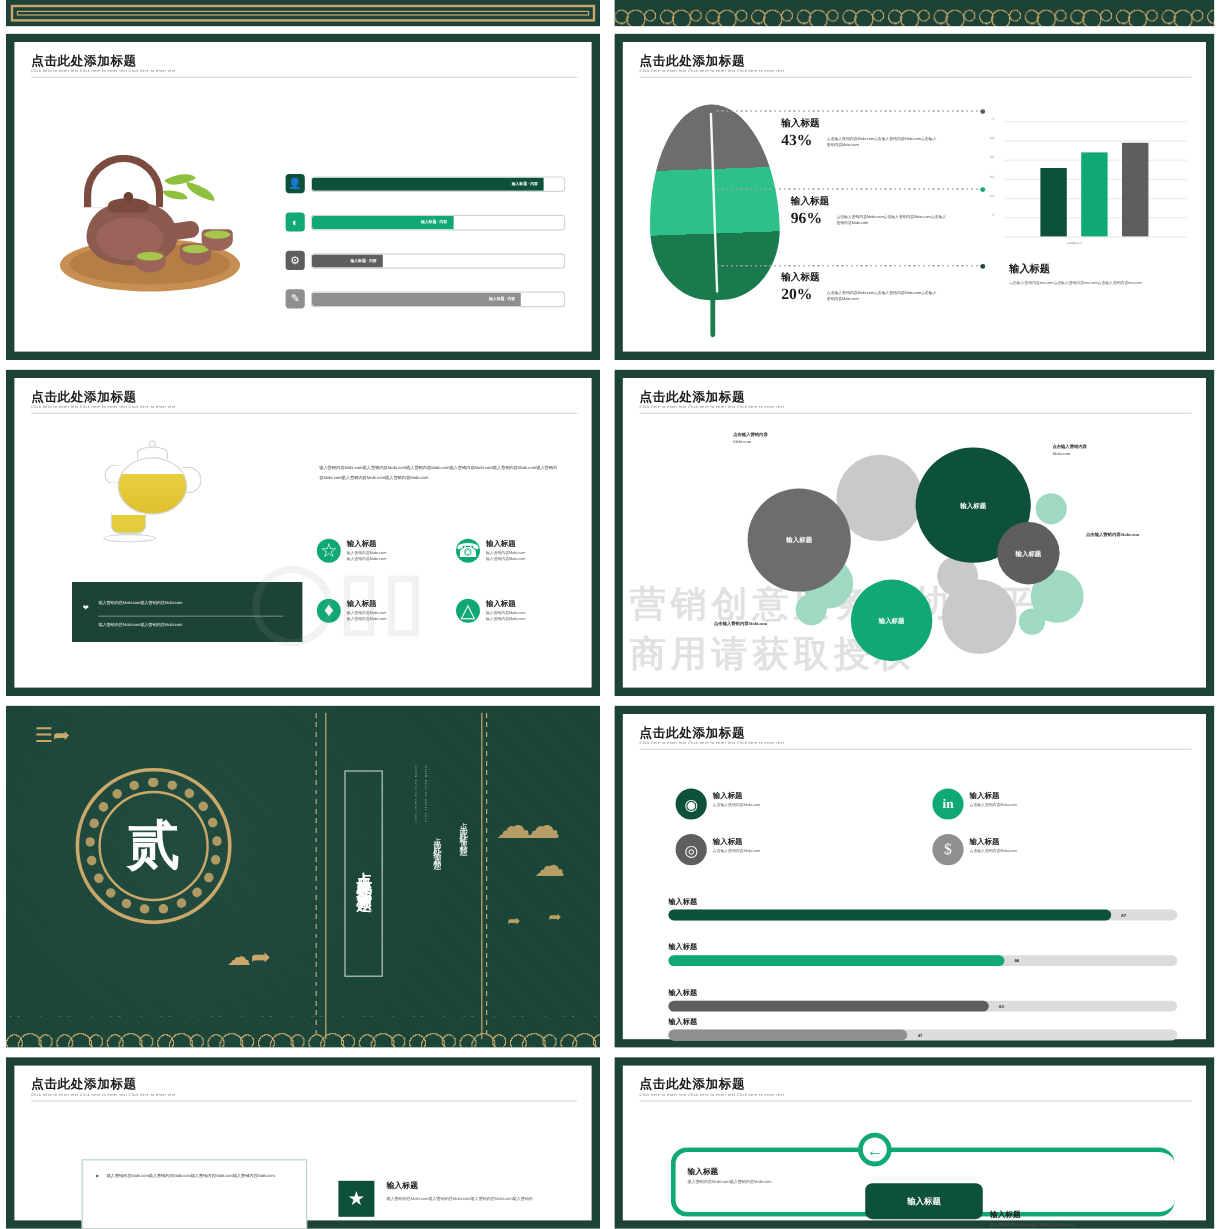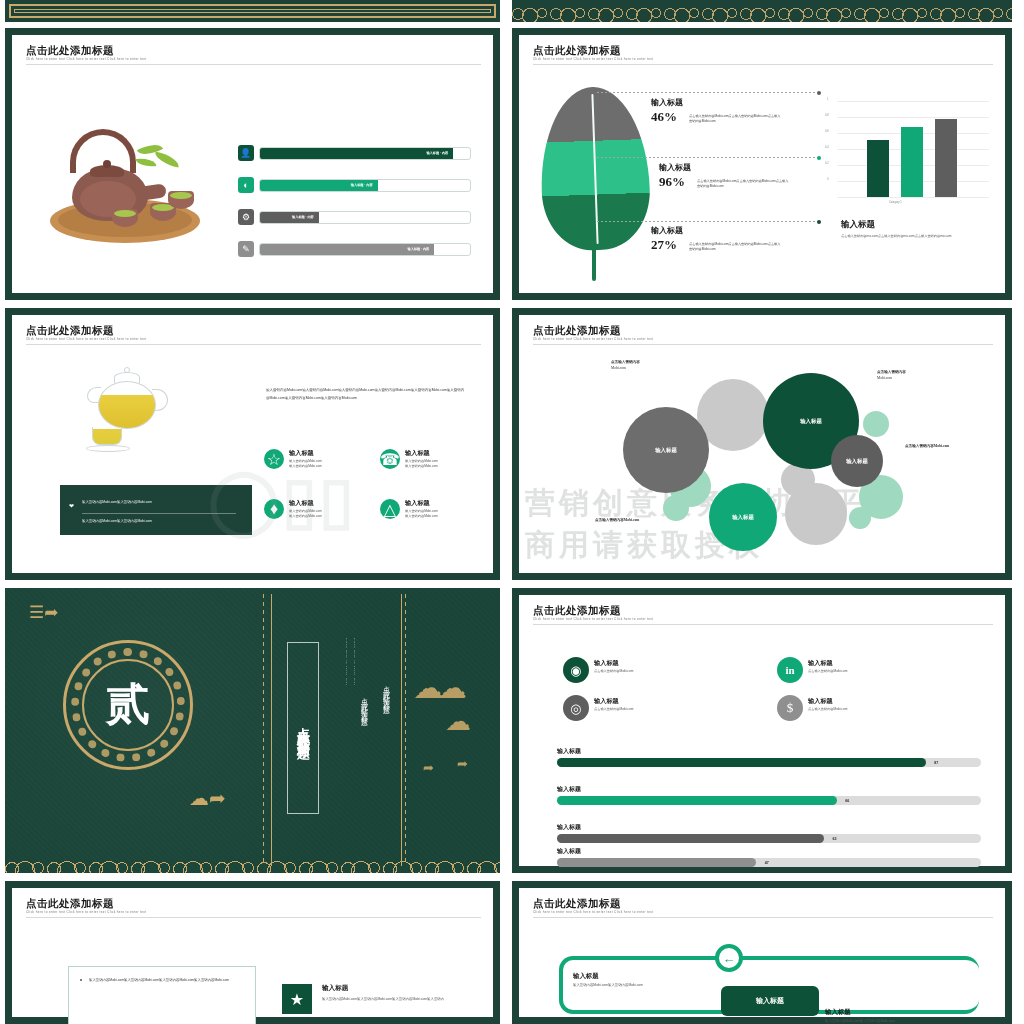--- a/index.html
+++ b/index.html
@@ -461,41 +461,41 @@
         <span class="dot c-emer"></span>
         </div>
       <div class="dotline" style="left:78px; top:186px; width:222px;">
         <span class="dot" style="background:#1a4b36;"></span>
         </div>
 
       <div class="statblock" style="left:132px; top:62px; width:170px;">
         <div style="display:flex; align-items:flex-end; gap:6px;">
           <div>
             <div class="stat-h">输入标题</div>
-            <div class="stat-pct">46%</div>
+            <div class="stat-pct">43%</div>
           </div>
           <div class="stat-body">点击输入营销内容Mobi.com点击输入营销内容Mobi.com点击输入营销内容Mobi.com</div>
         </div>
       </div>
 
       <div class="statblock" style="left:140px; top:127px; width:170px;">
         <div style="display:flex; align-items:flex-end; gap:6px;">
           <div>
             <div class="stat-h">输入标题</div>
             <div class="stat-pct">96%</div>
           </div>
           <div class="stat-body">点击输入营销内容Mobi.com点击输入营销内容Mobi.com点击输入营销内容Mobi.com</div>
         </div>
       </div>
 
       <div class="statblock" style="left:132px; top:190px; width:170px;">
         <div style="display:flex; align-items:flex-end; gap:6px;">
           <div>
             <div class="stat-h">输入标题</div>
-            <div class="stat-pct">27%</div>
+            <div class="stat-pct">20%</div>
           </div>
           <div class="stat-body">点击输入营销内容Mobi.com点击输入营销内容Mobi.com点击输入营销内容Mobi.com</div>
         </div>
       </div>
 
       <div class="minichart" style="left:318px; top:66px; width:152px; height:96px;">
         <div class="mc-grid" style="top:0;"></div>
         <div class="mc-grid" style="top:16px;"></div>
         <div class="mc-grid" style="top:32px;"></div>
         <div class="mc-grid" style="top:48px;"></div>

